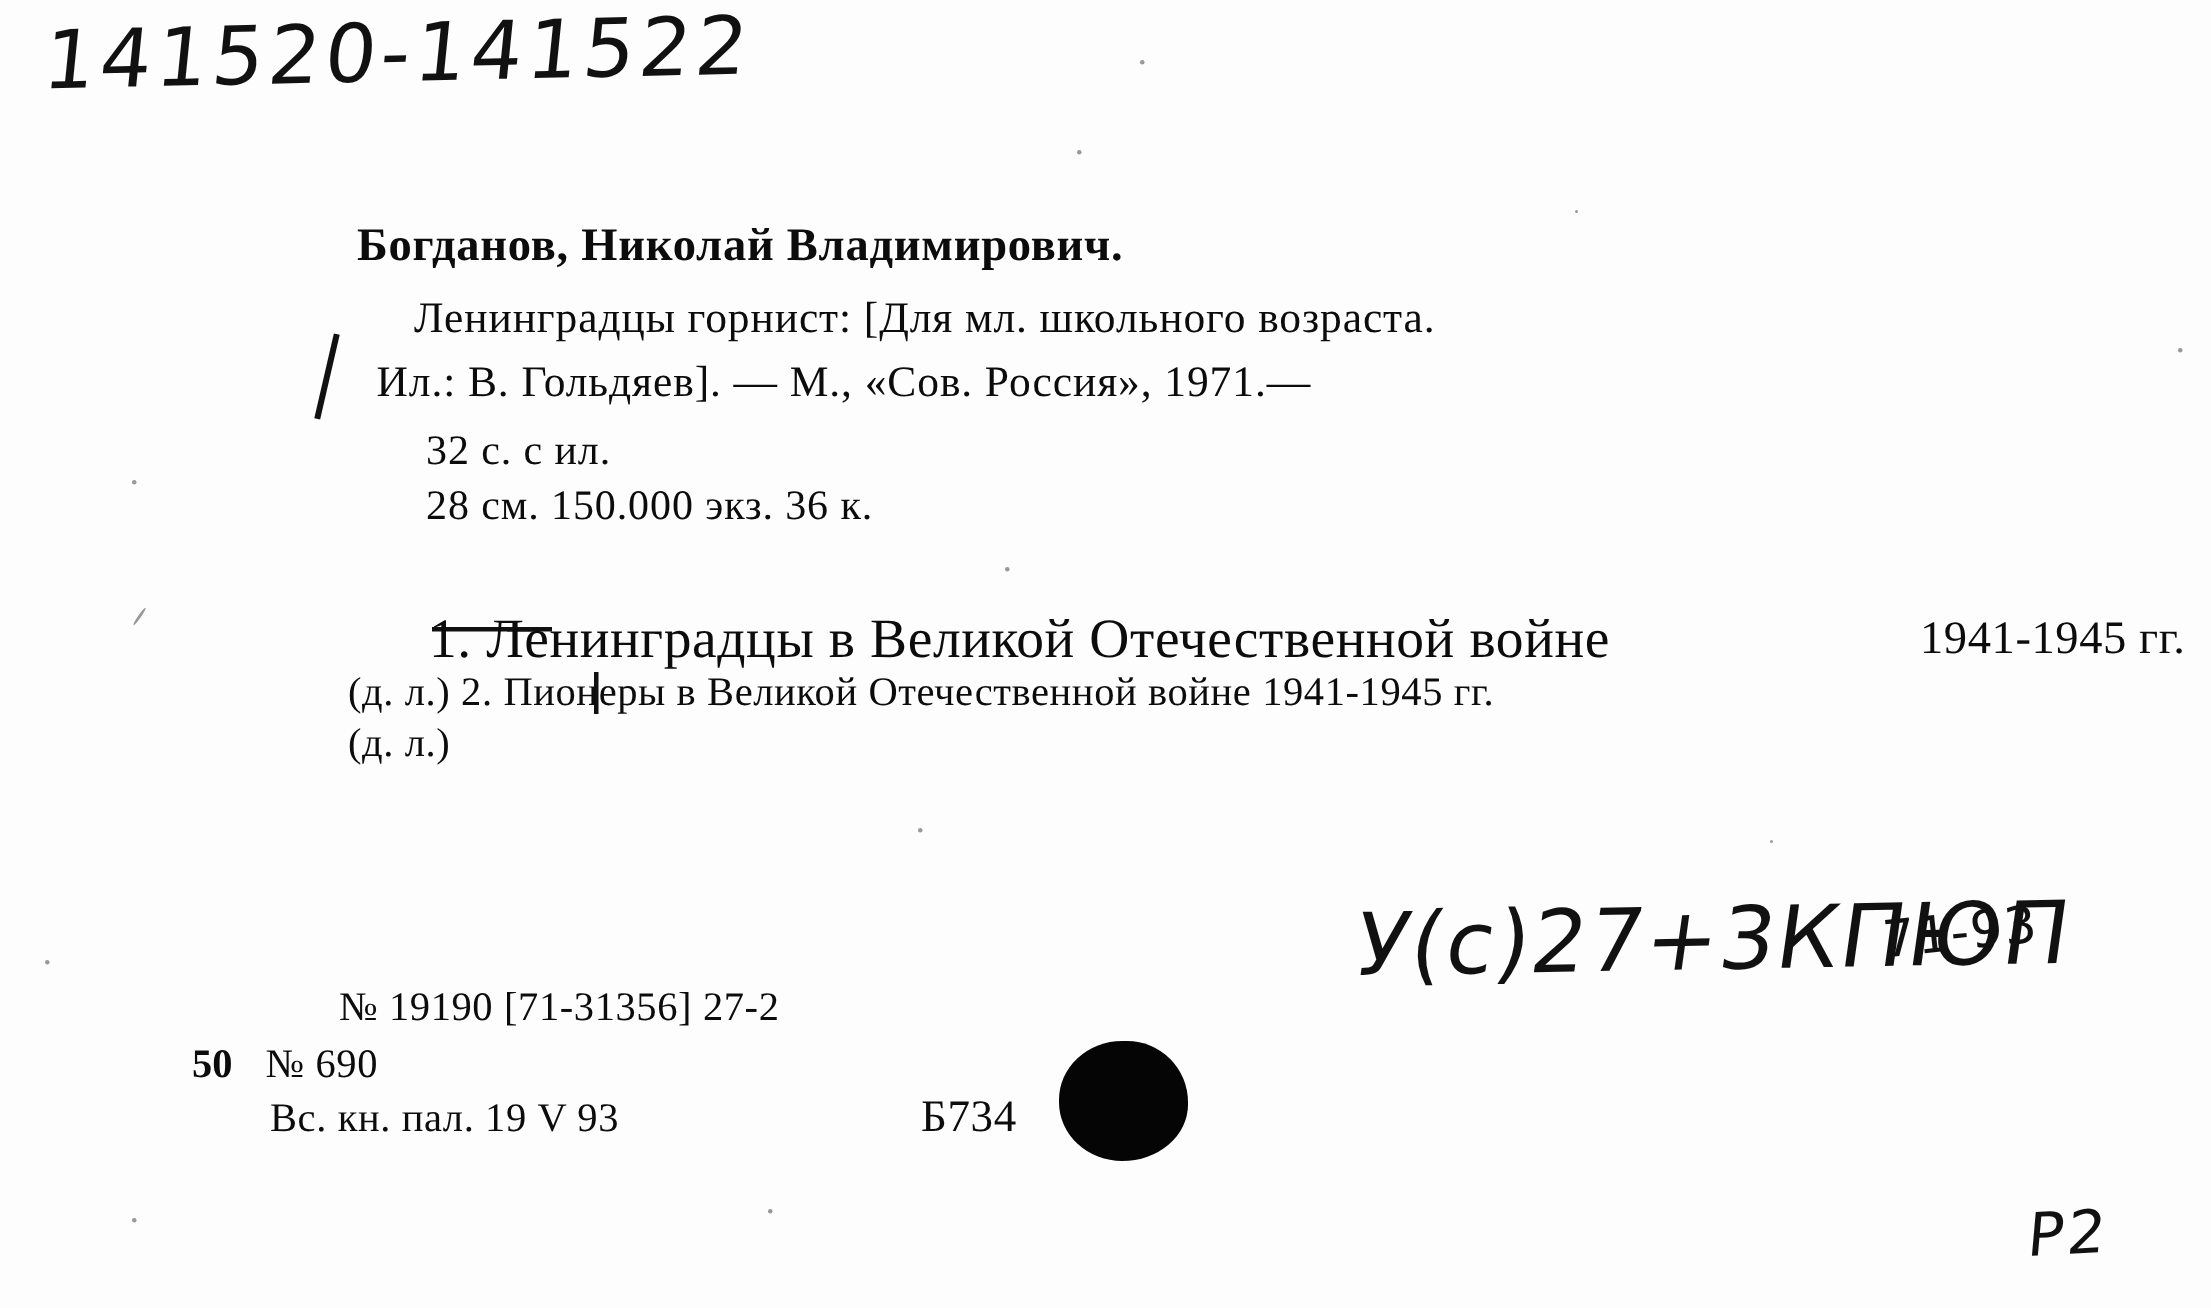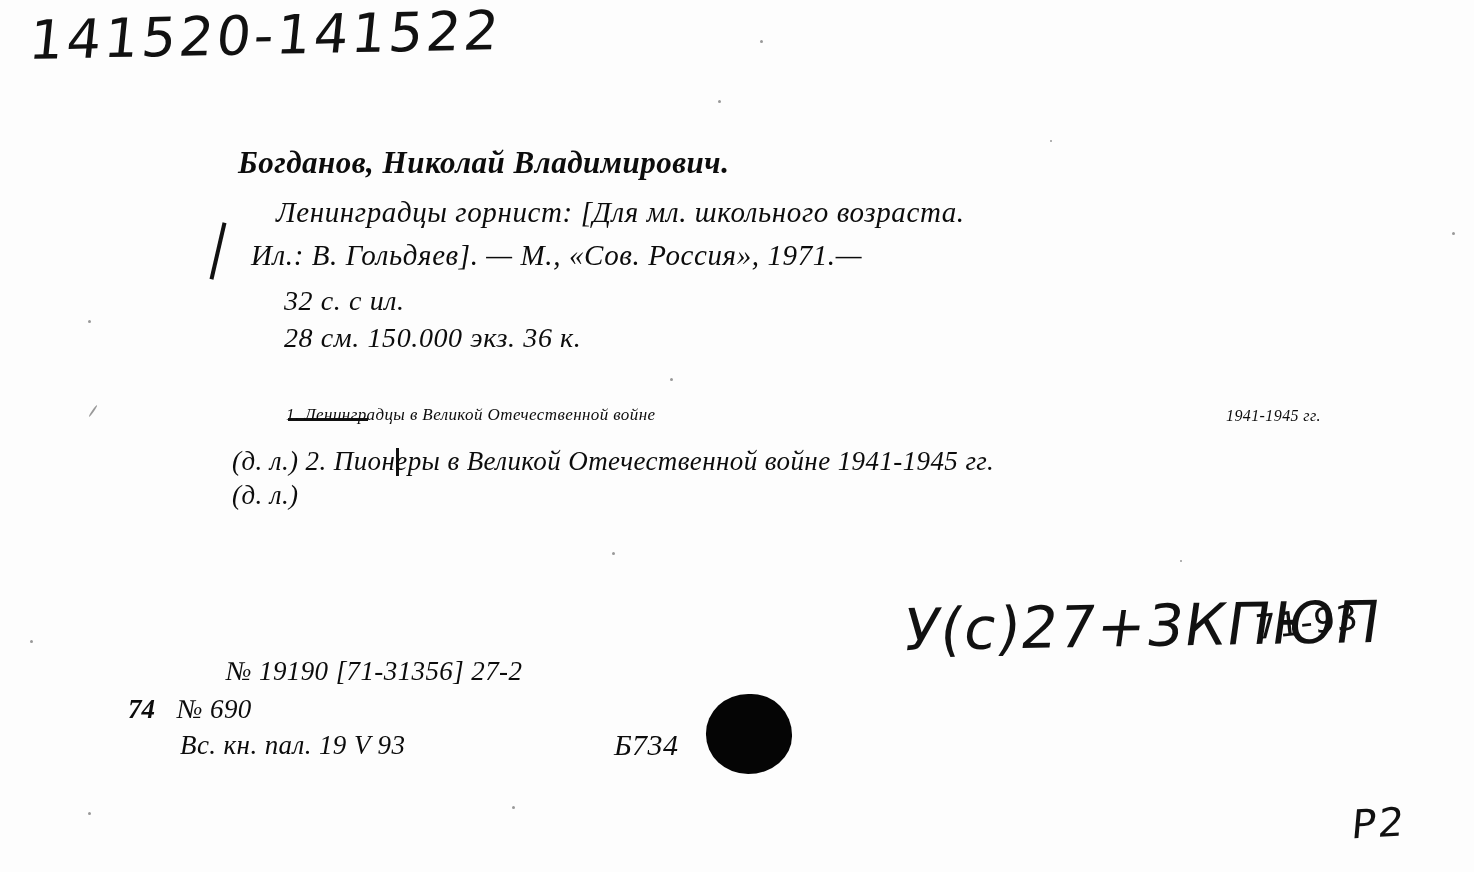--- a/index.html
+++ b/index.html
@@ -54,21 +54,20 @@
     font-size: 40px;
     transform: skewX(-8deg) rotate(-3deg);
   }
 
   
   .printed {
     position: absolute;
     white-space: nowrap;
     font-family: "Liberation Serif", serif;
     color: #0c0c0c;
-    font-style: italic;
   }
   #author-heading {
     top: 145px;
     left: 238px;
     font-size: 31px;
     font-weight: bold;
     letter-spacing: 0.5px;
   }
   #title-line-1 {
     top: 196px;
@@ -93,27 +92,27 @@
     top: 322px;
     left: 284px;
     font-size: 28px;
     letter-spacing: 0.6px;
     text-align: right;
   }
 
   #subject-line-1 {
     top: 405px;
     left: 286px;
-    font-size: 17px;
+    font-size: 37px;
     letter-spacing: 0.4px;
   }
   #subject-line-1b {
     top: 407px;
-    left: 1226px;
-    font-size: 16px;
+    left: 1280px;
+    font-size: 31px;
     letter-spacing: 0.4px;
   }
   #subject-line-2 {
     top: 446px;
     left: 232px;
     font-size: 27px;
     letter-spacing: 0.4px;
   }
   #subject-line-3 {
     top: 480px;
@@ -234,21 +233,21 @@
   <div class="printed" id="subject-line-2">(д. л.)  2. Пионеры в Великой  Отечественной  войне  1941-1945  гг.</div>
 
   <div class="printed" id="subject-line-3">(д. л.)</div>
 
   <div class="hand" id="classification-mark">У(с)27+3КПЮП</div>
 
   <div class="hand" id="year-mark">71-93</div>
 
   <div class="printed" id="footer-line-1">№ 19190 [71-31356] 27-2</div>
 
-  <div class="printed" id="footer-card-count">74</div>
+  <div class="printed" id="footer-card-count">50</div>
 
   <div class="printed" id="footer-line-2">№ 690</div>
 
   <div class="printed" id="footer-line-3">Вс. кн. пал. 19 V 93</div>
 
   <div class="printed" id="shelf-mark">Б734</div>
 
   <div id="ink-blot"></div>
 
   <div class="hand" id="corner-mark">Р2</div>

